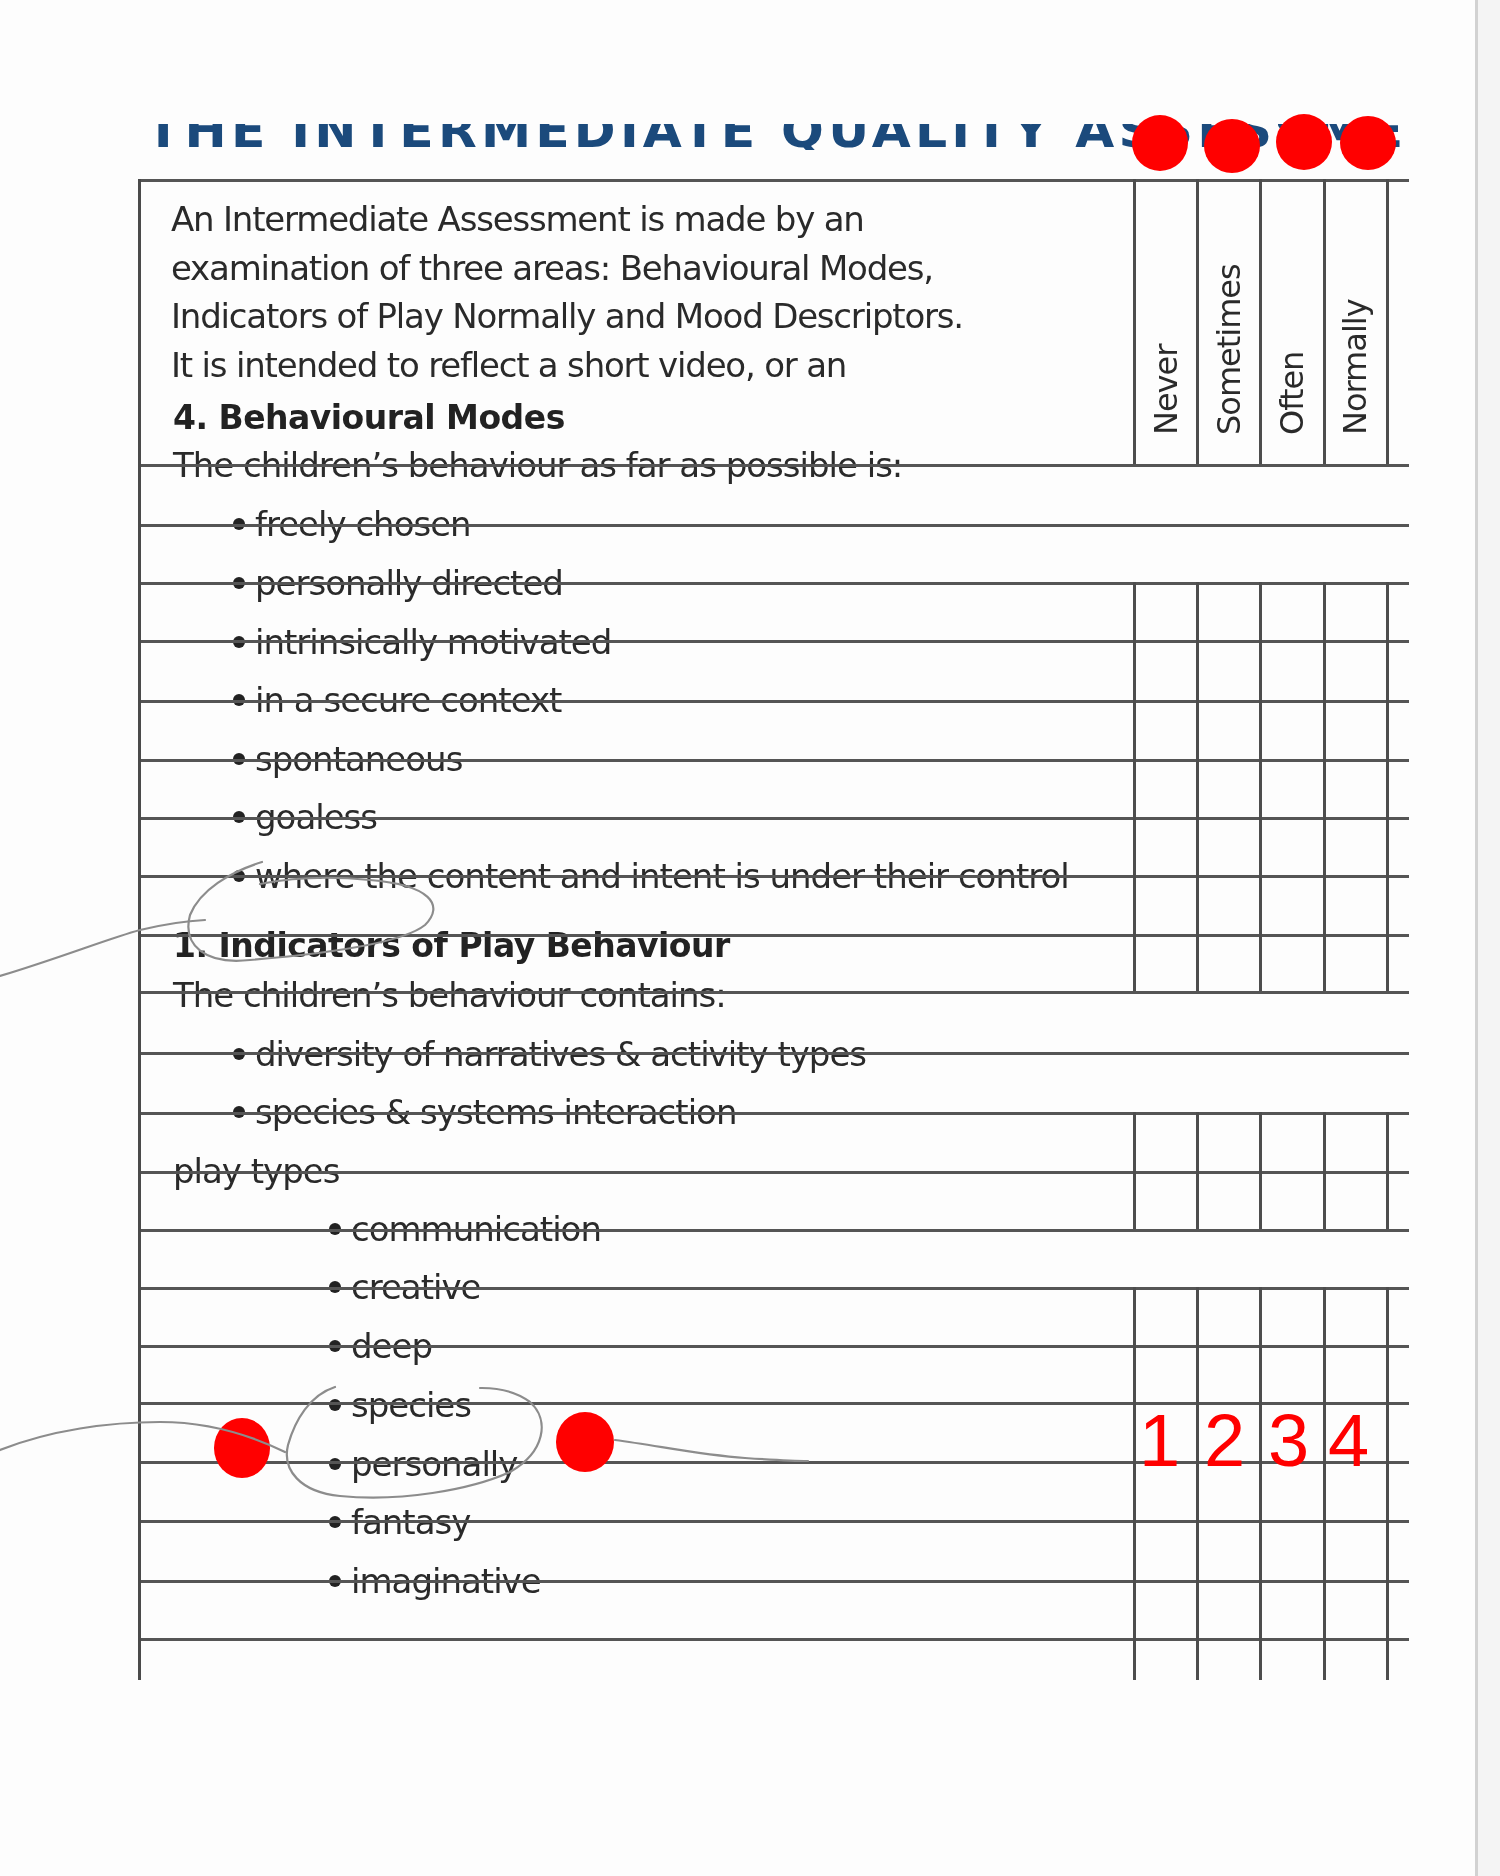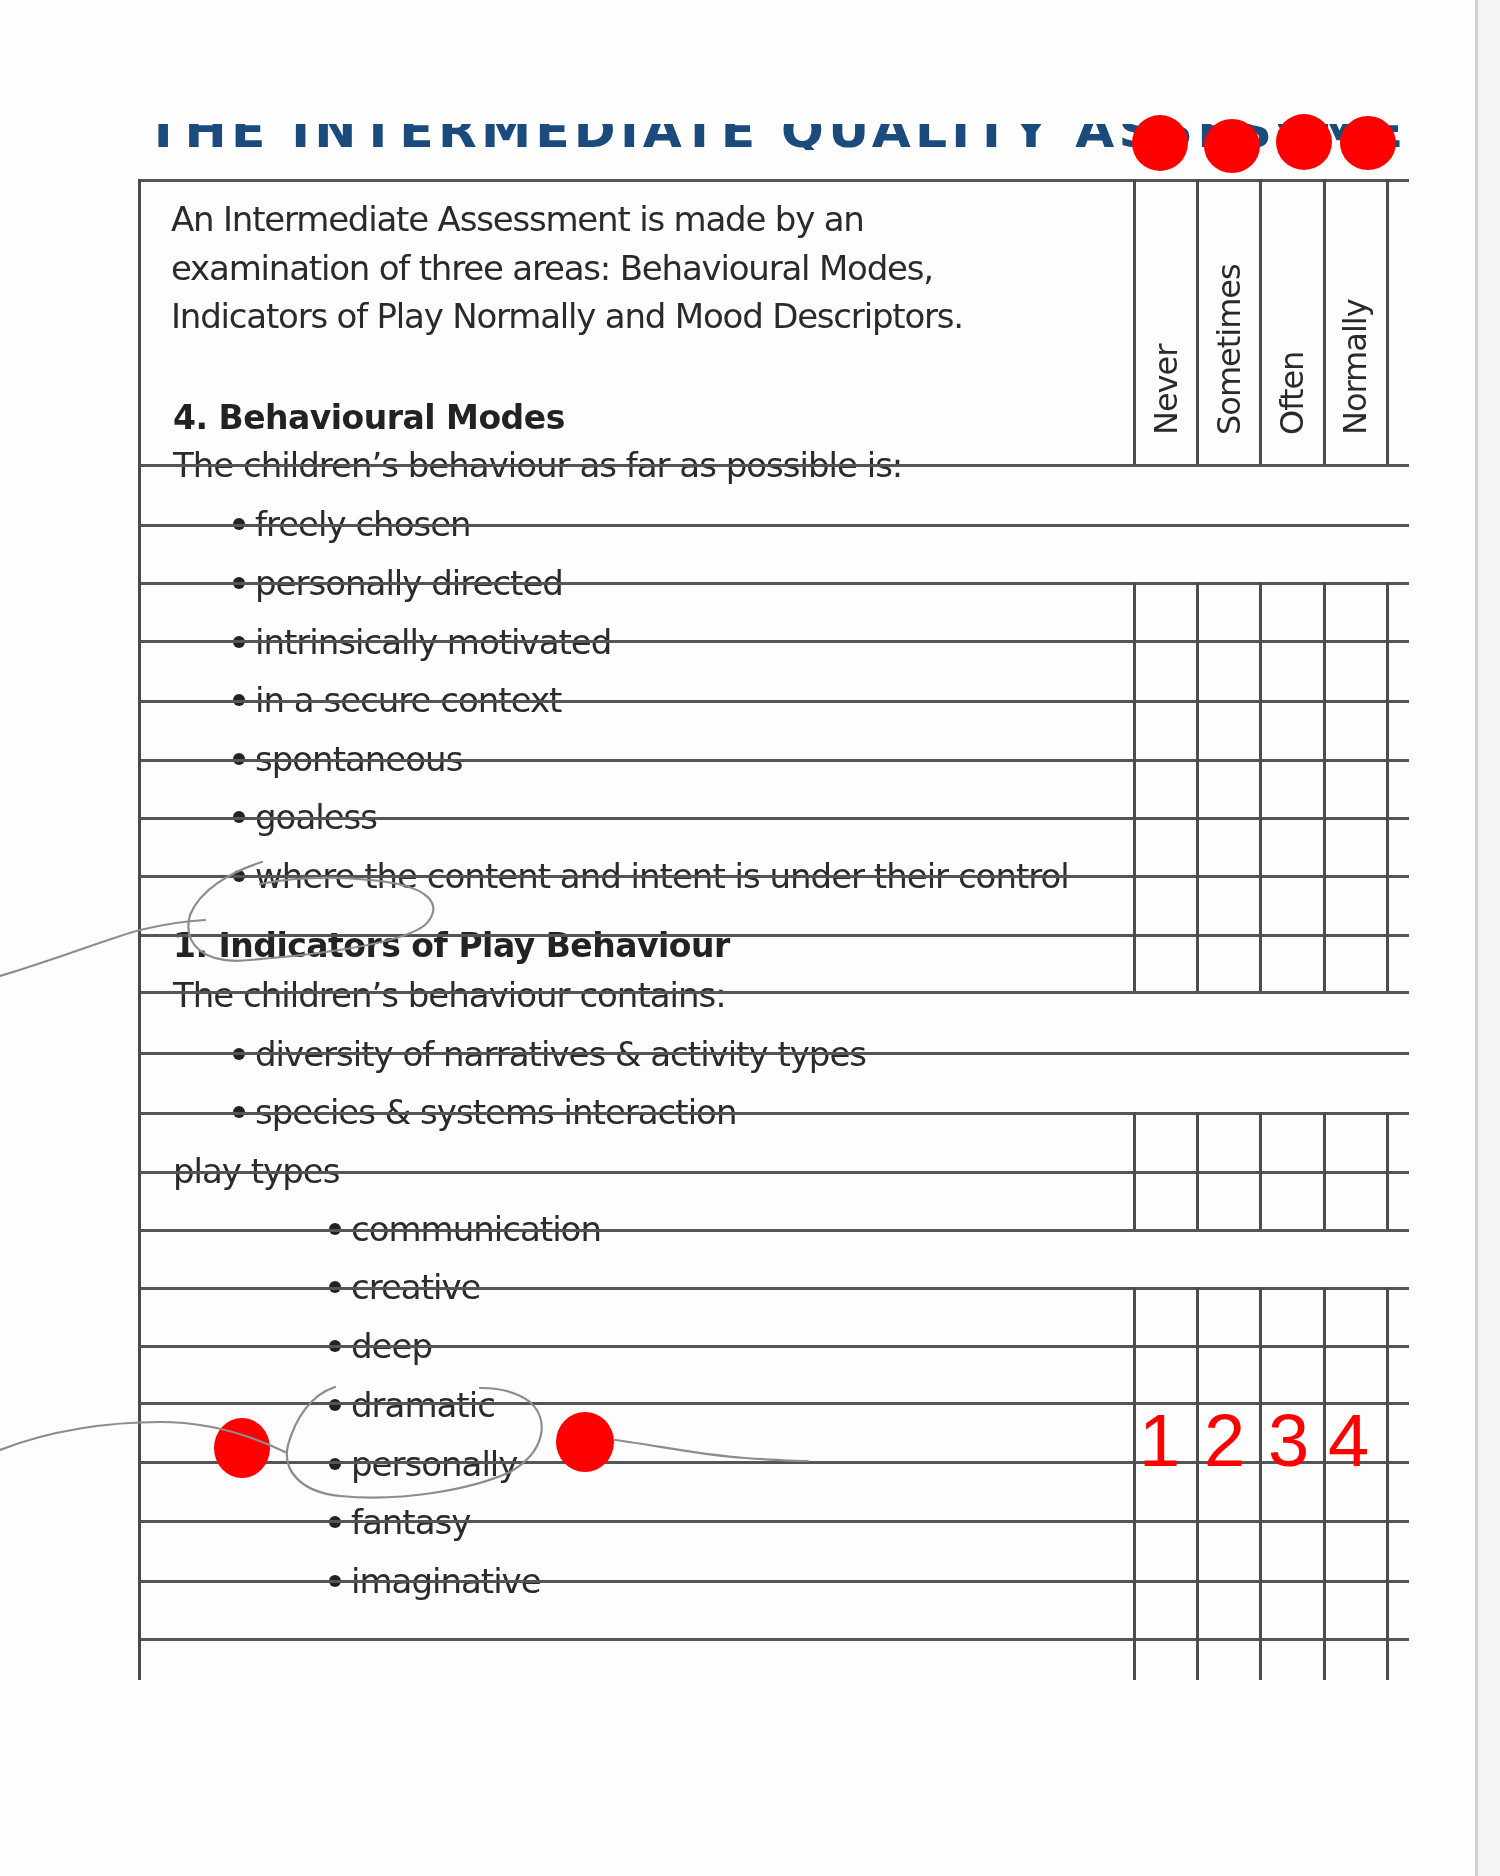--- a/index.html
+++ b/index.html
@@ -73,20 +73,21 @@
   </div>
 
   <div class="table">
 
     <div class="hline" style="top:0;"></div>
 
     <div class="intro">
       <div>An Intermediate Assessment is made by an</div>
       <div>examination of three areas: Behavioural Modes,</div>
       <div>Indicators of Play Normally and Mood Descriptors.</div>
+      <div>It is intended to reflect a short video, or an</div>
     </div>
 
     <div class="col-head" style="left:995px; top:0;">
         <span>Never</span>
       </div>
     <div class="col-head" style="left:1058px; top:0;">
         <span>Sometimes</span>
       </div>
     <div class="col-head" style="left:1121px; top:0;">
         <span>Often</span>
@@ -106,21 +107,21 @@
     <div class="row-text bullet" style="left:92px; top:677px;">where the content and intent is under their control</div>
 
     <div class="row-text heading" style="left:32px; top:747px;">1. Indicators of Play Behaviour</div>
     <div class="row-text" style="left:32px; top:796px;text-align:center;">The children’s behaviour contains:</div>
     <div class="row-text bullet" style="left:92px; top:855px;">diversity of narratives &amp; activity types</div>
     <div class="row-text bullet" style="left:92px; top:913px;">species &amp; systems interaction</div>
     <div class="row-text" style="left:32px; top:972px;">play types</div>
     <div class="row-text bullet" style="left:188px; top:1030px;">communication</div>
     <div class="row-text bullet" style="left:188px; top:1088px;">creative</div>
     <div class="row-text bullet" style="left:188px; top:1147px;">deep</div>
-    <div class="row-text bullet" style="left:188px; top:1206px;">dramatic</div>
+    <div class="row-text bullet" style="left:188px; top:1206px;">species</div>
     <div class="row-text bullet" style="left:188px; top:1265px;">personally</div>
     <div class="row-text bullet" style="left:188px; top:1323px;">fantasy</div>
     <div class="row-text bullet" style="left:188px; top:1382px;">imaginative</div>
 
     <div id="grid-lines">
         <div class="hline" style="top: 285px;"></div>
         <div class="hline" style="top: 345px;"></div>
         <div class="hline" style="top: 403px;"></div>
         <div class="hline" style="top: 461px;"></div>
         <div class="hline" style="top: 521px;"></div>

